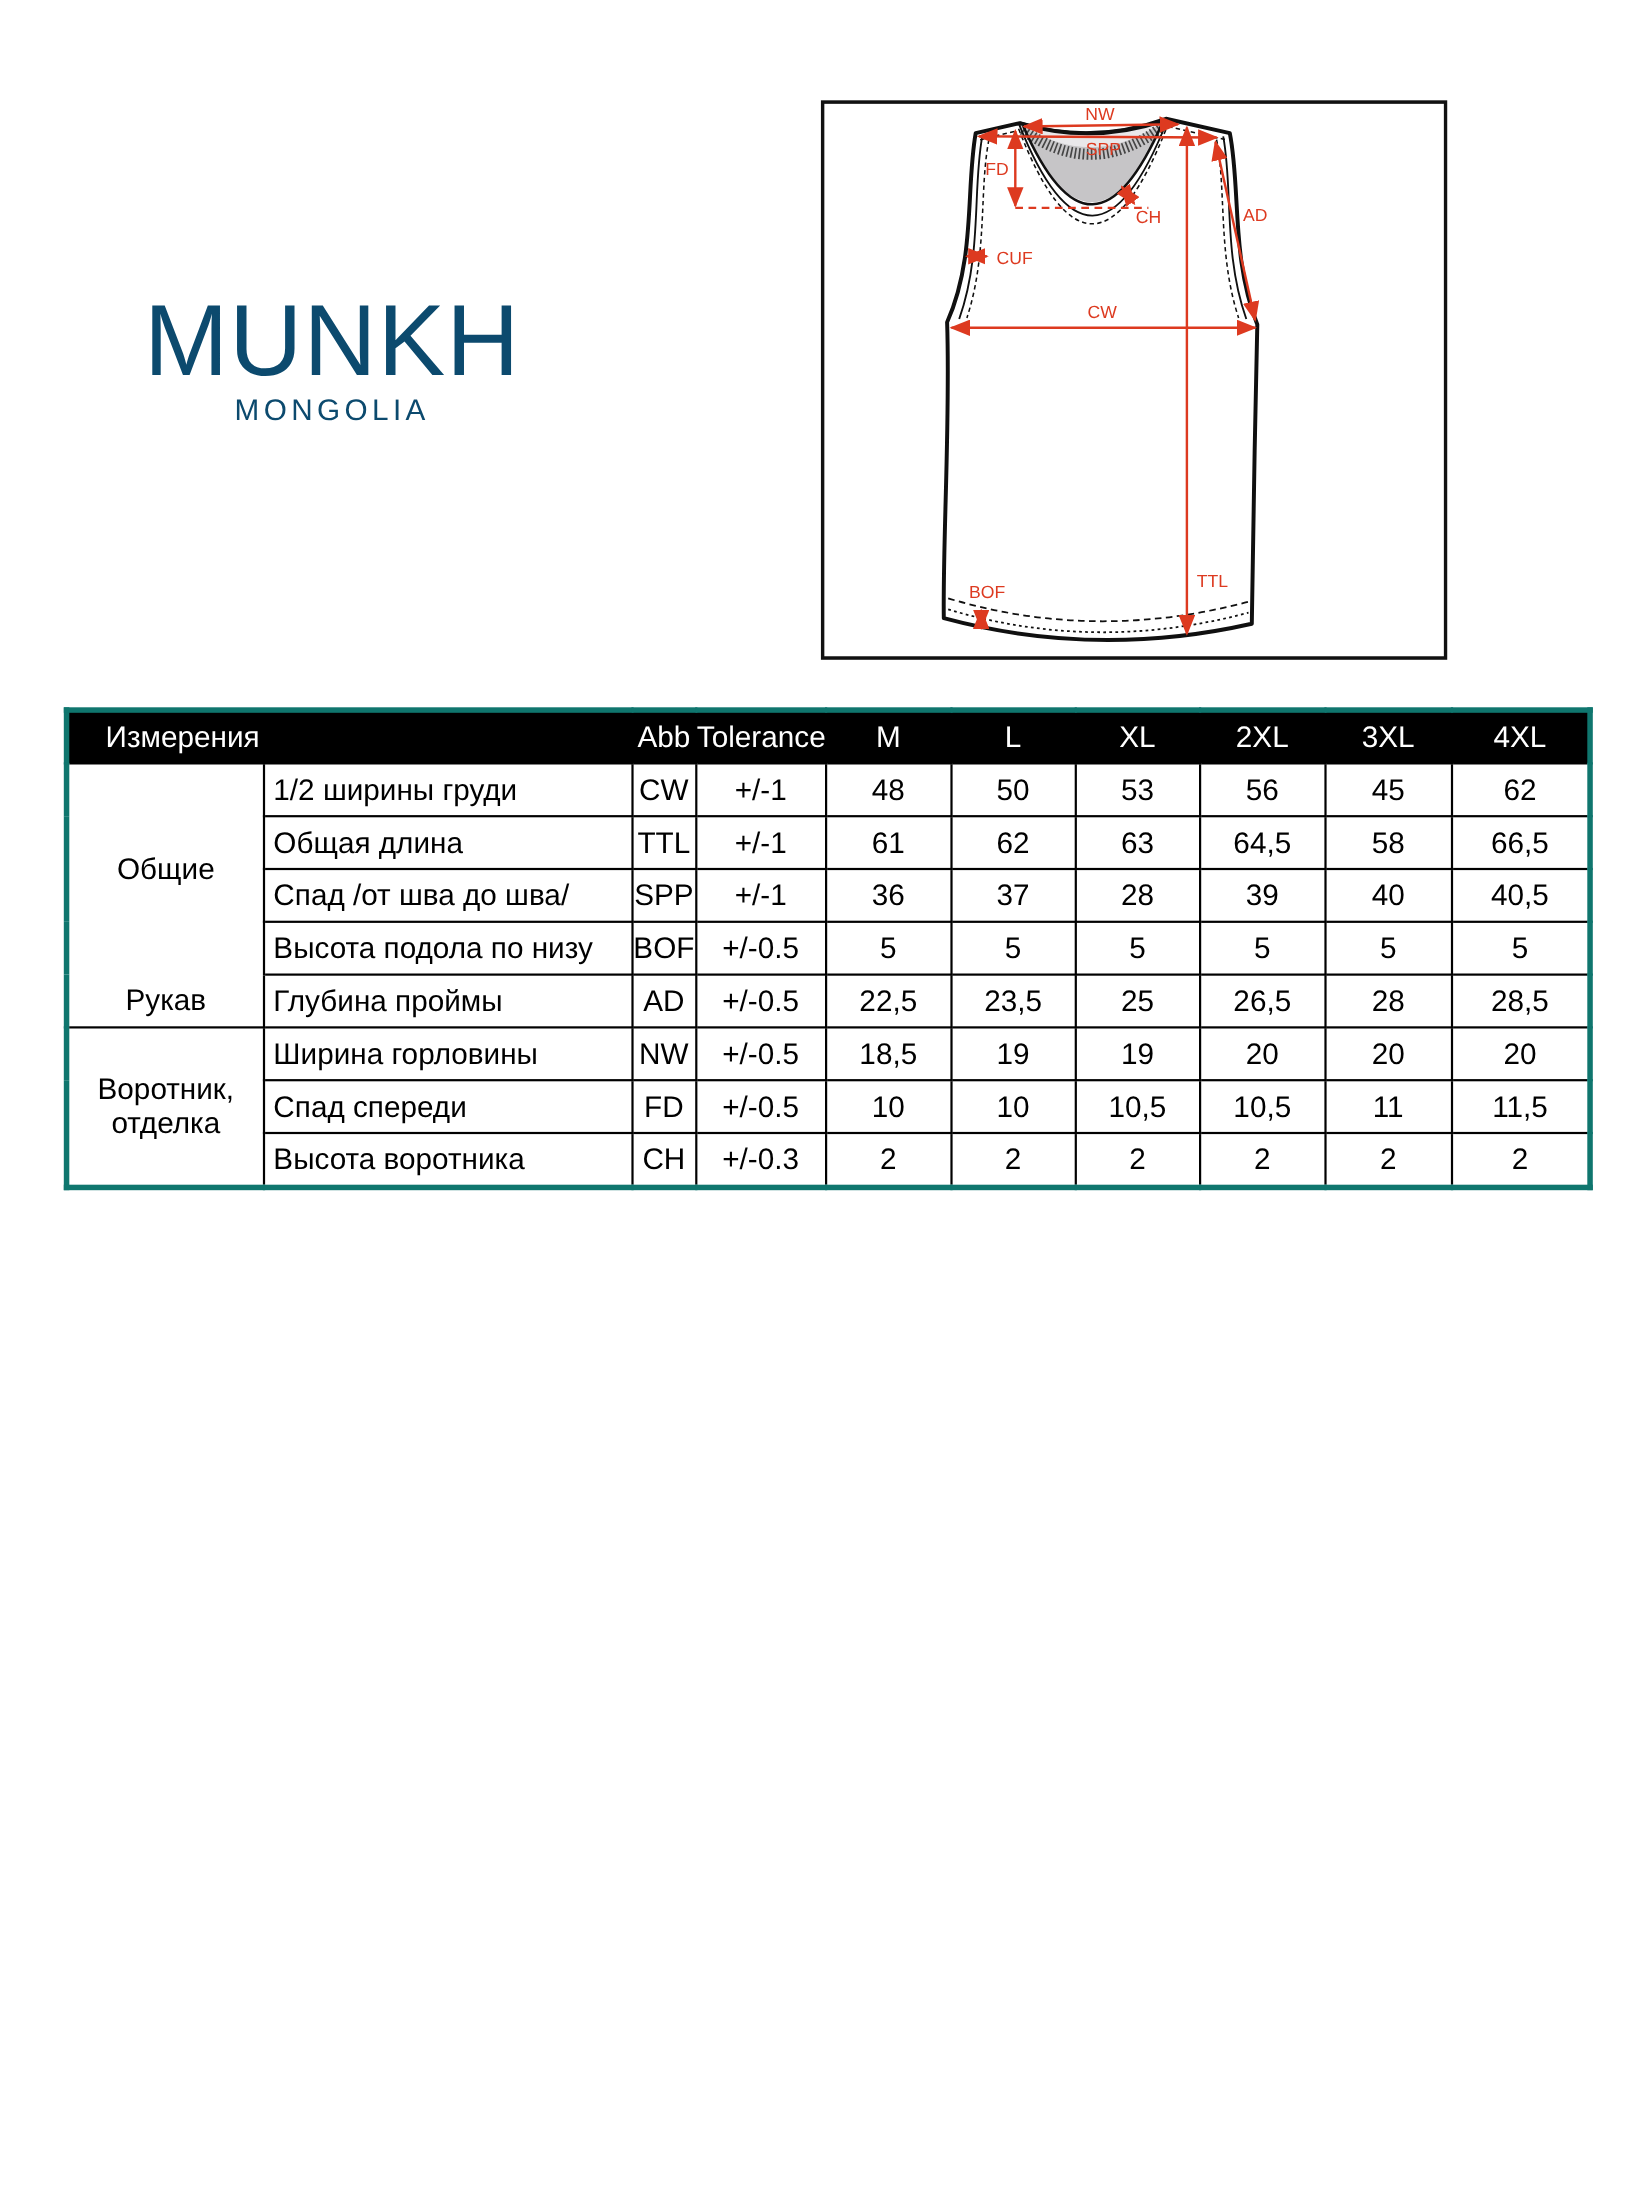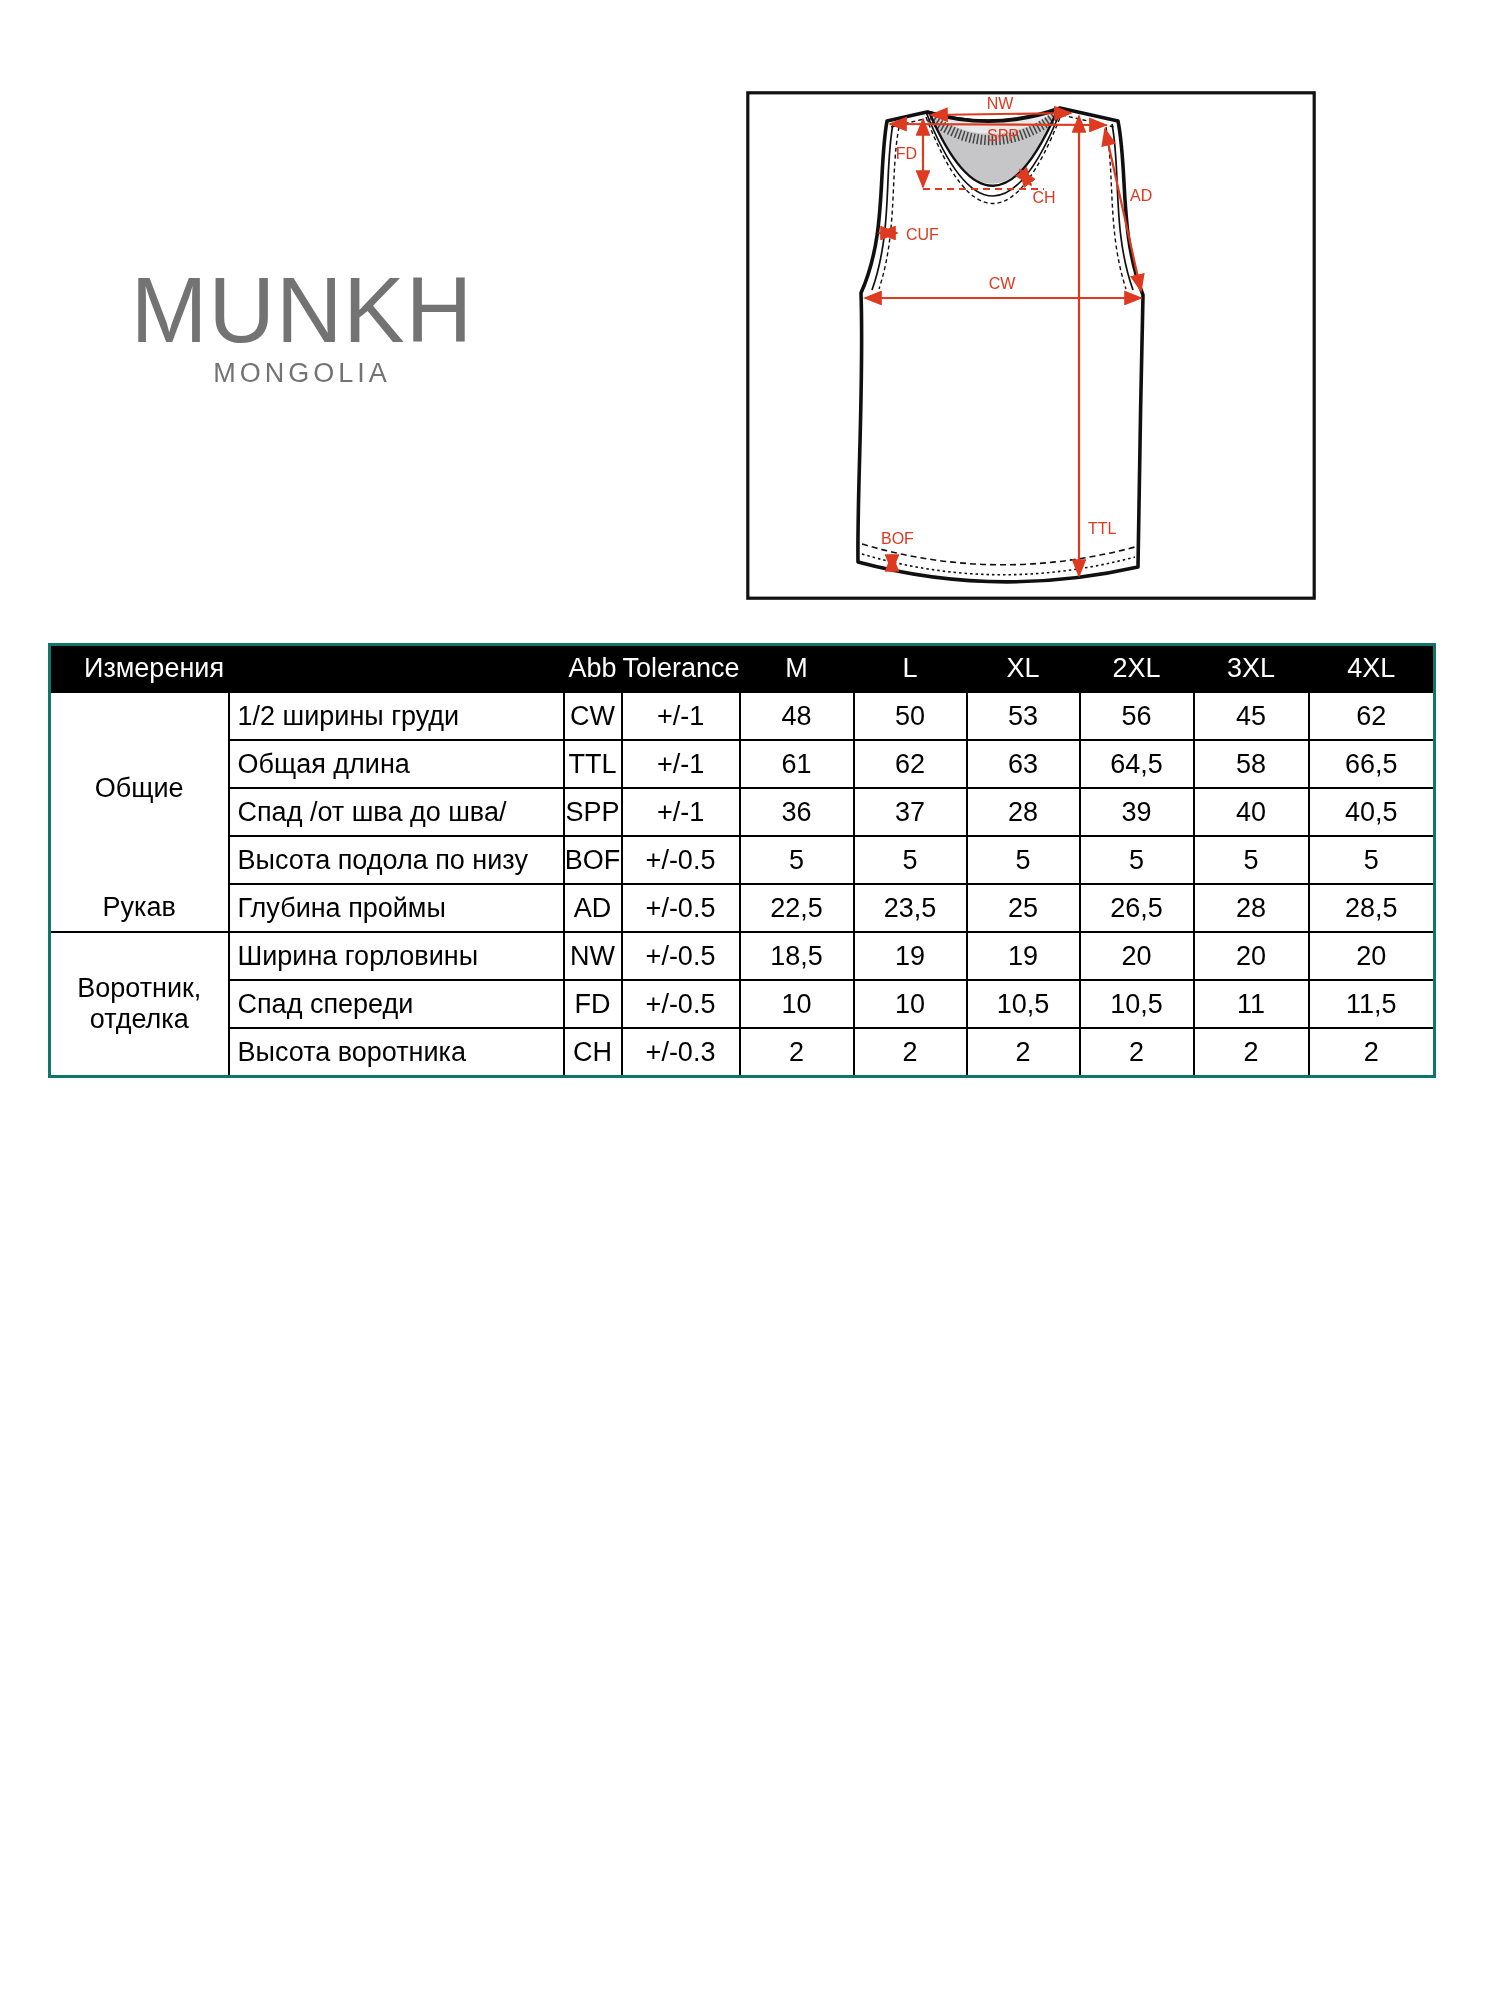--- a/index.html
+++ b/index.html
@@ -1,35 +1,35 @@
 <!DOCTYPE html>
 <html><head>
 <meta charset="utf-8">
 <style>
   html,body{margin:0;padding:0;background:#ffffff;}
   body{width:1500px;height:2000px;position:relative;font-family:"Liberation Sans",sans-serif;-webkit-font-smoothing:antialiased;}
 
   
-  .logo{position:absolute;left:118px;top:262px;width:368px;text-align:center;color:#737373;}
+  .logo{position:absolute;left:118px;top:262px;width:368px;text-align:center;color:#0c4a6e;}
   .logo .brand{font-size:92px;line-height:96px;letter-spacing:1px;font-weight:400;}
   .logo .sub{font-size:27px;line-height:30px;letter-spacing:4px;margin-top:0;font-weight:400;}
 
   
   .diagram{position:absolute;left:746px;top:91px;width:570px;height:509px;}
   .diagram svg{display:block;}
   .ann{stroke:#dd3a20;stroke-width:2.2;fill:none;}
   .ann-dash{stroke:#dd3a20;stroke-width:2;fill:none;stroke-dasharray:7 5;}
   .ann-label{fill:#dd3a20;font-family:"Liberation Sans",sans-serif;font-size:16px;}
   .outline{fill:#ffffff;stroke:#101010;stroke-width:3.6;stroke-linejoin:round;}
   .thin{fill:none;stroke:#101010;stroke-width:1.7;}
   .stitch{fill:none;stroke:#101010;stroke-width:1.4;stroke-dasharray:4 3;}
   .hemstitch{fill:none;stroke:#101010;stroke-width:1.6;}
 
   
-  table.size{position:absolute;left:48px;top:643px;width:1385px;border-collapse:collapse;table-layout:fixed;border:3px solid #0f766e;font-size:27px;color:#000;}
+  table.size{position:absolute;left:58px;top:643px;width:1385px;border-collapse:collapse;table-layout:fixed;border:5px solid #0f766e;font-size:27px;color:#000;}
   table.size th{background:#000;color:#fff;font-weight:400;height:45px;border:2px solid #000;text-align:center;padding:0;}
   table.size th.first{text-align:left;padding-left:33px;}
   table.size td{border:2px solid #000;height:46px;text-align:center;padding:0;background:#fff;}
   table.size td.name{text-align:left;padding-left:8px;}
   table.size td.group{text-align:center;}
   table.size td.g-top{border-bottom:none;}
   table.size td.g-mid{border-top:none;}
 </style>
 </head>
 <body>

